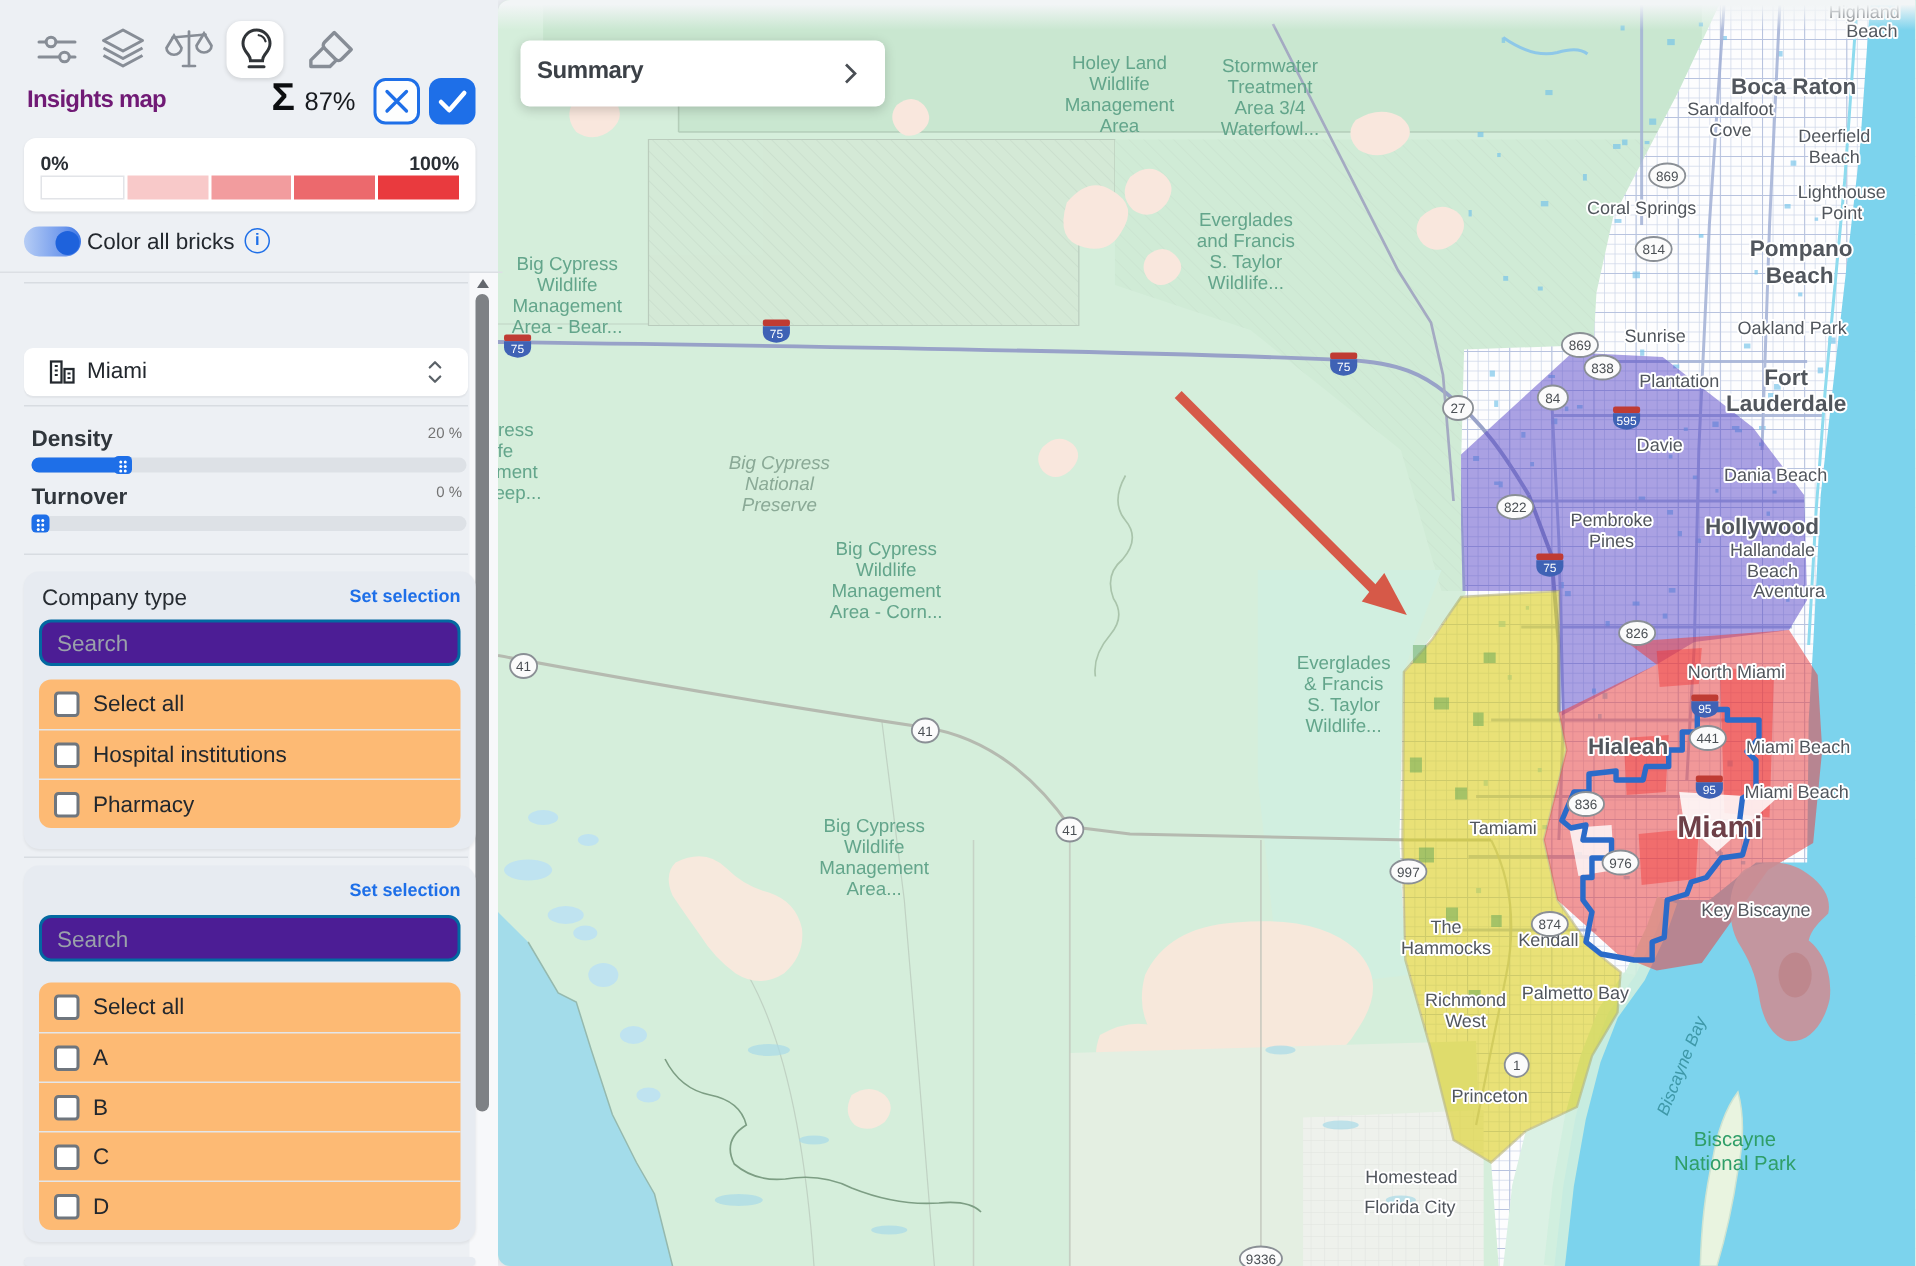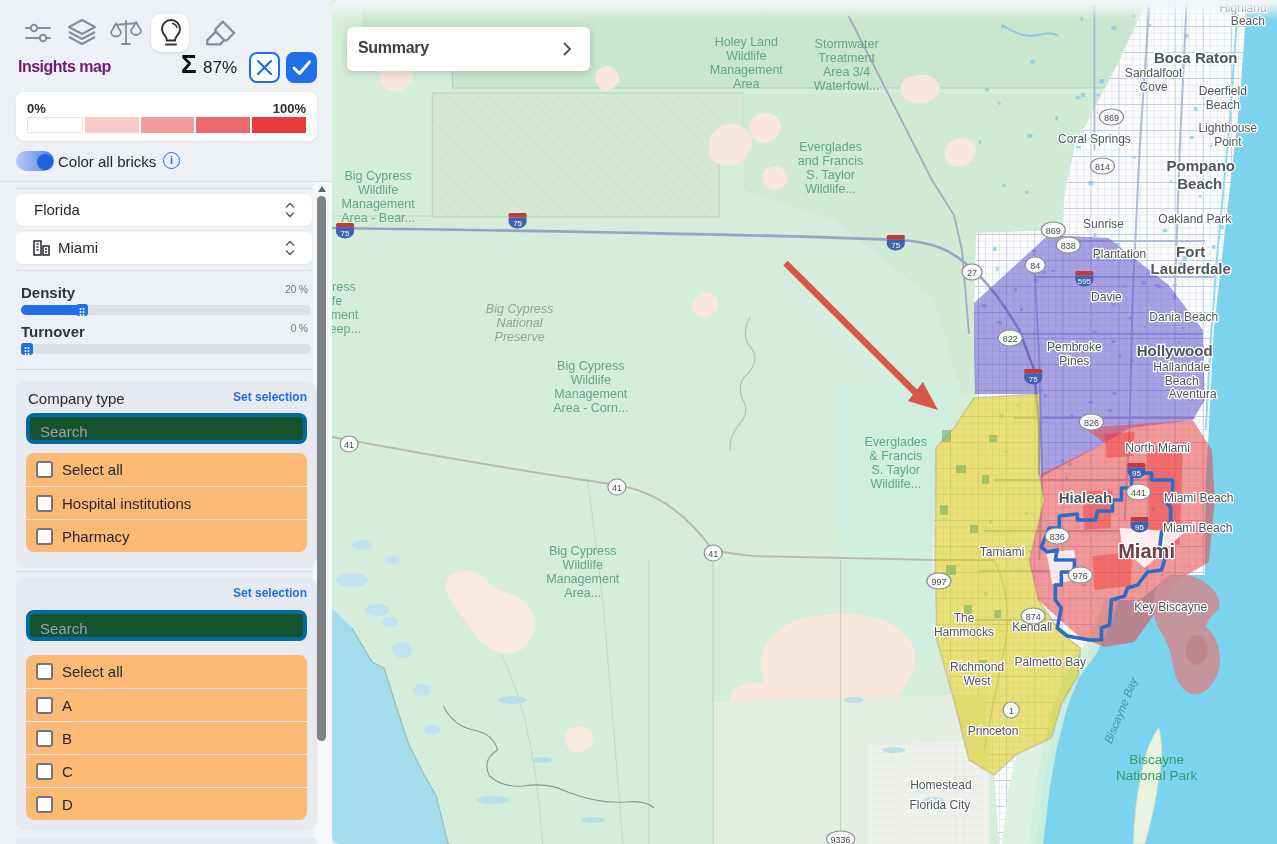--- a/index.html
+++ b/index.html
@@ -37,21 +37,21 @@
 .select .txt { position:absolute; left:18px; top:7px; font-size:15px; color:#22272d; }
 .sep { position:absolute; left:16px; width:296px; height:1px; background:#d8dce1; }
 .sliderlabel { position:absolute; font-size:15px; font-weight:bold; color:#30363c; }
 .sliderval { position:absolute; font-size:10px; color:#737373; }
 .track { position:absolute; left:21px; width:290px; height:10px; border-radius:5px; background:#dde1e6; }
 .fill { position:absolute; left:0; top:0; height:10px; border-radius:5px; background:#1e6fe8; }
 .handle { position:absolute; top:-1px; width:12px; height:12px; border-radius:3px; background:#1e6fe8; }
 .card { position:absolute; left:16px; width:301px; background:#e7ebf1; border-radius:10px; box-shadow:0 1px 2px rgba(0,0,0,.06); }
 .cardhead { position:absolute; left:12px; right:10px; top:9px; font-size:15px; color:#272c32; }
 .setsel { position:absolute; right:10px; top:9px; font-size:12px; font-weight:bold; color:#1e6fe8; }
-.search { position:absolute; left:10px; width:281px; height:31px; background:#14532d; border:4px solid #0369a1; border-radius:8px; }
+.search { position:absolute; left:10px; width:281px; height:31px; background:#4c1d95; border:2px solid #0369a1; border-radius:8px; }
 .search span { position:absolute; left:10px; top:6px; font-size:15px; color:#9aa1aa; }
 .list { position:absolute; left:10px; width:281px; background:#fdba74; border-radius:8px; }
 .row { position:relative; height:33px; }
 .row .cb { position:absolute; left:10px; top:8px; width:17px; height:17px; border:2px solid #6f767e; border-radius:3px; background:#fff; }
 .row .lbl { position:absolute; left:36px; top:8px; font-size:15px; color:#22272d; }
 .row + .row { border-top:1px solid #e3e6ea;padding-left:33px; }
 
 .summary { position:absolute; left:15px; top:27px; width:243px; height:44px; background:#fff; border-radius:6px; box-shadow:0 2px 8px rgba(0,0,0,.18); z-index:10; }
 .summary .t { position:absolute; left:11px; top:12px; font-size:16px; font-weight:bold; letter-spacing:-0.3px; color:#3c4147; }
 .summary svg { position:absolute; right:16px; top:13px; }
@@ -529,27 +529,20 @@
         <div class="knob"></div>
       </div>
     <span class="togglelabel">Color all bricks</span>
     <div class="info">i</div>
   </div>
   <div class="topline"></div>
   <div class="strack"></div>
   <div class="sarrow"></div>
   <div class="sthumb"></div>
 
-  <div class="select" style="top:194px">
-    <span class="txt">Florida</span>
-    <svg style="position:absolute;right:16px;top:7px" width="12" height="18" viewBox="0 0 12 18" fill="none" stroke="#5b6268" stroke-width="1.5" stroke-linecap="round" stroke-linejoin="round">
-      <path d="M2.5 6 L6 2.5 L9.5 6"></path>
-        <path d="M2.5 12 L6 15.5 L9.5 12"></path>
-    </svg>
-  </div>
   <div class="select" style="top:232px">
     <svg style="position:absolute;left:16px;top:7px" width="19" height="18" viewBox="0 0 19 18" fill="none" stroke="#23282e" stroke-width="1.5">
       <rect x="2" y="2" width="7" height="14"></rect>
       <rect x="11" y="7" width="6" height="9"></rect>
       <path d="M4.5 5 h2 M4.5 8 h2 M4.5 11 h2 M13 10 h2 M13 13 h2" stroke-width="1.3"></path>
     </svg>
     <span class="txt" style="left:42px">Miami</span>
     <svg style="position:absolute;right:16px;top:7px" width="12" height="18" viewBox="0 0 12 18" fill="none" stroke="#5b6268" stroke-width="1.5" stroke-linecap="round" stroke-linejoin="round">
       <path d="M2.5 6 L6 2.5 L9.5 6"></path>
         <path d="M2.5 12 L6 15.5 L9.5 12"></path>

